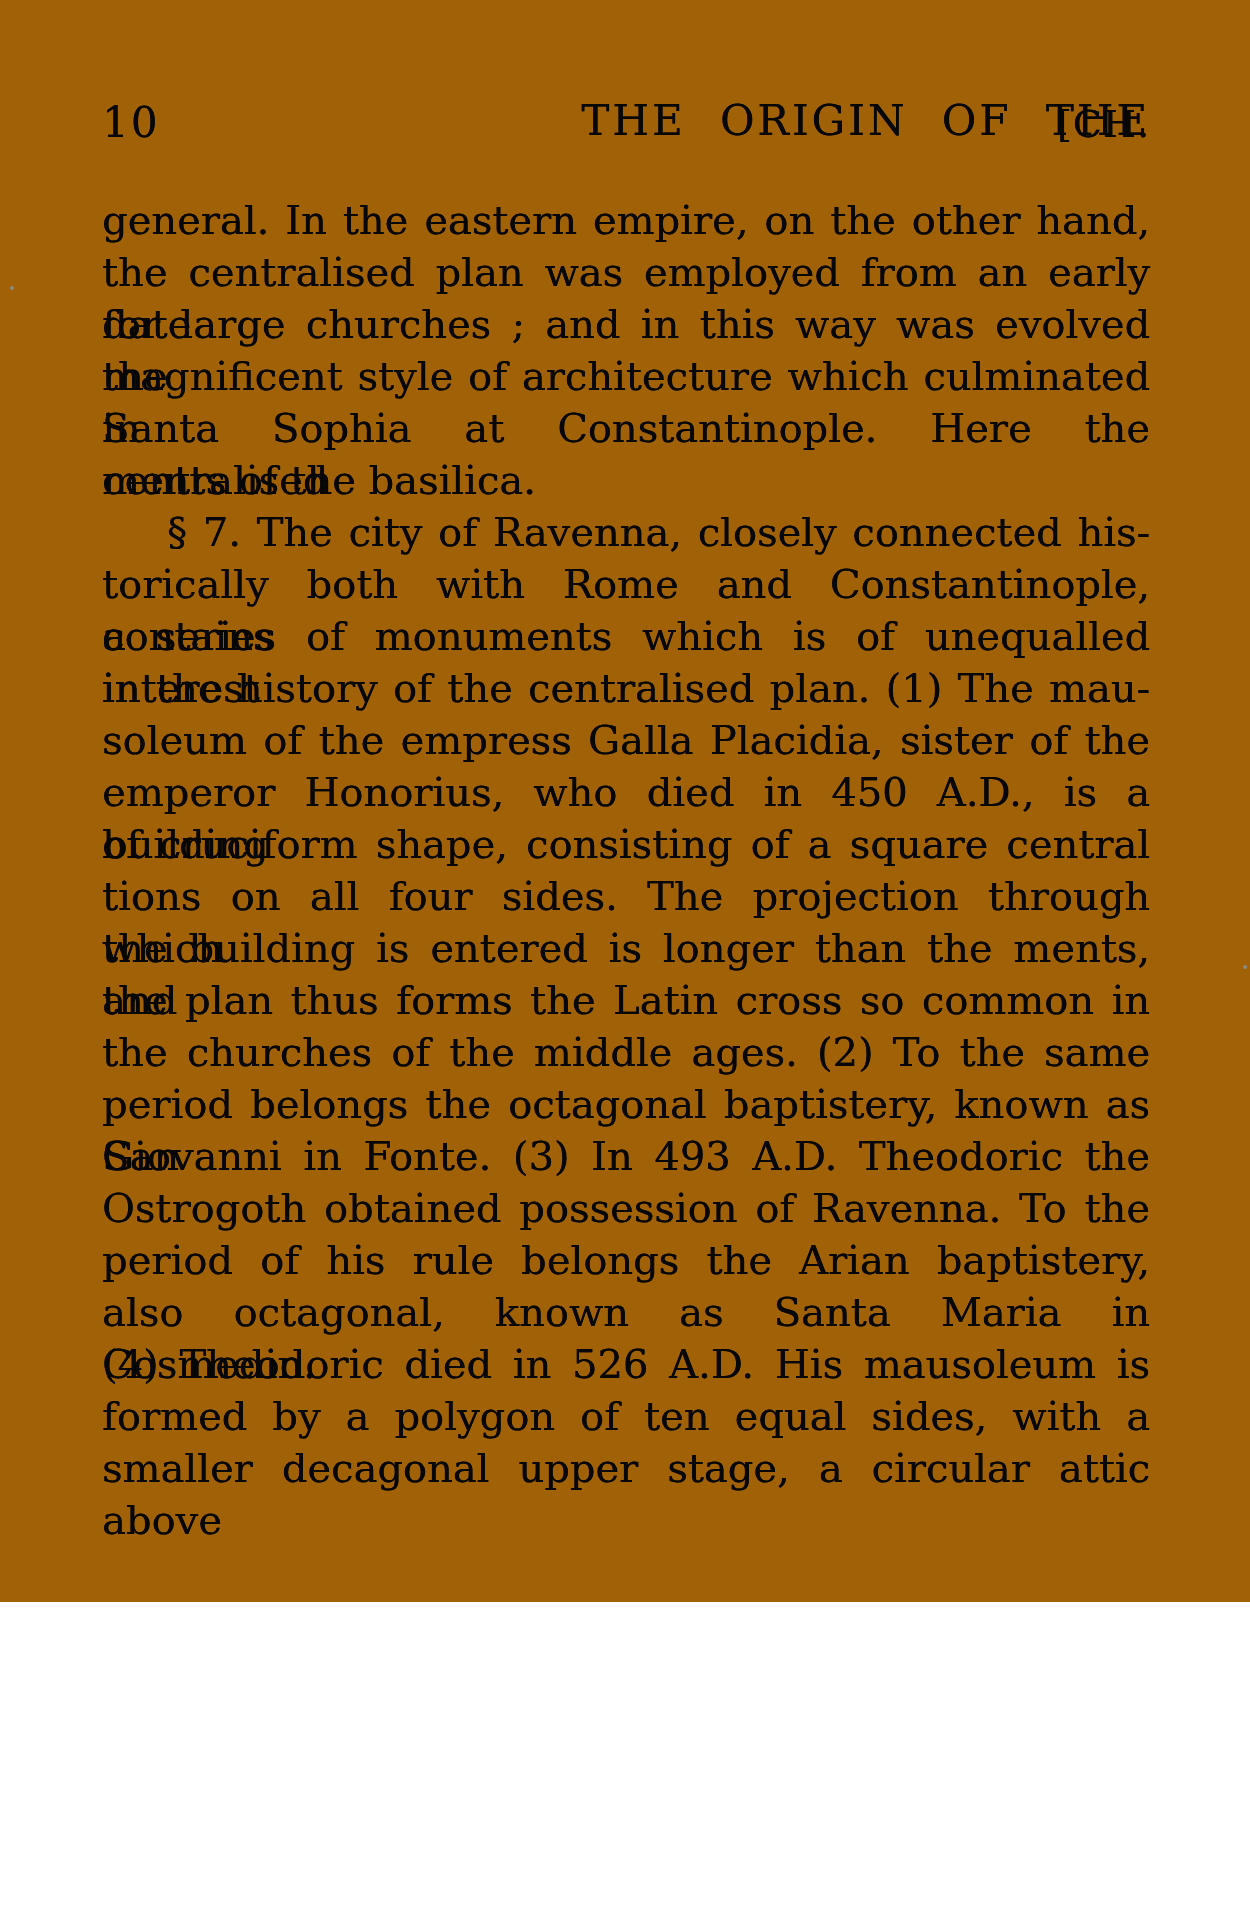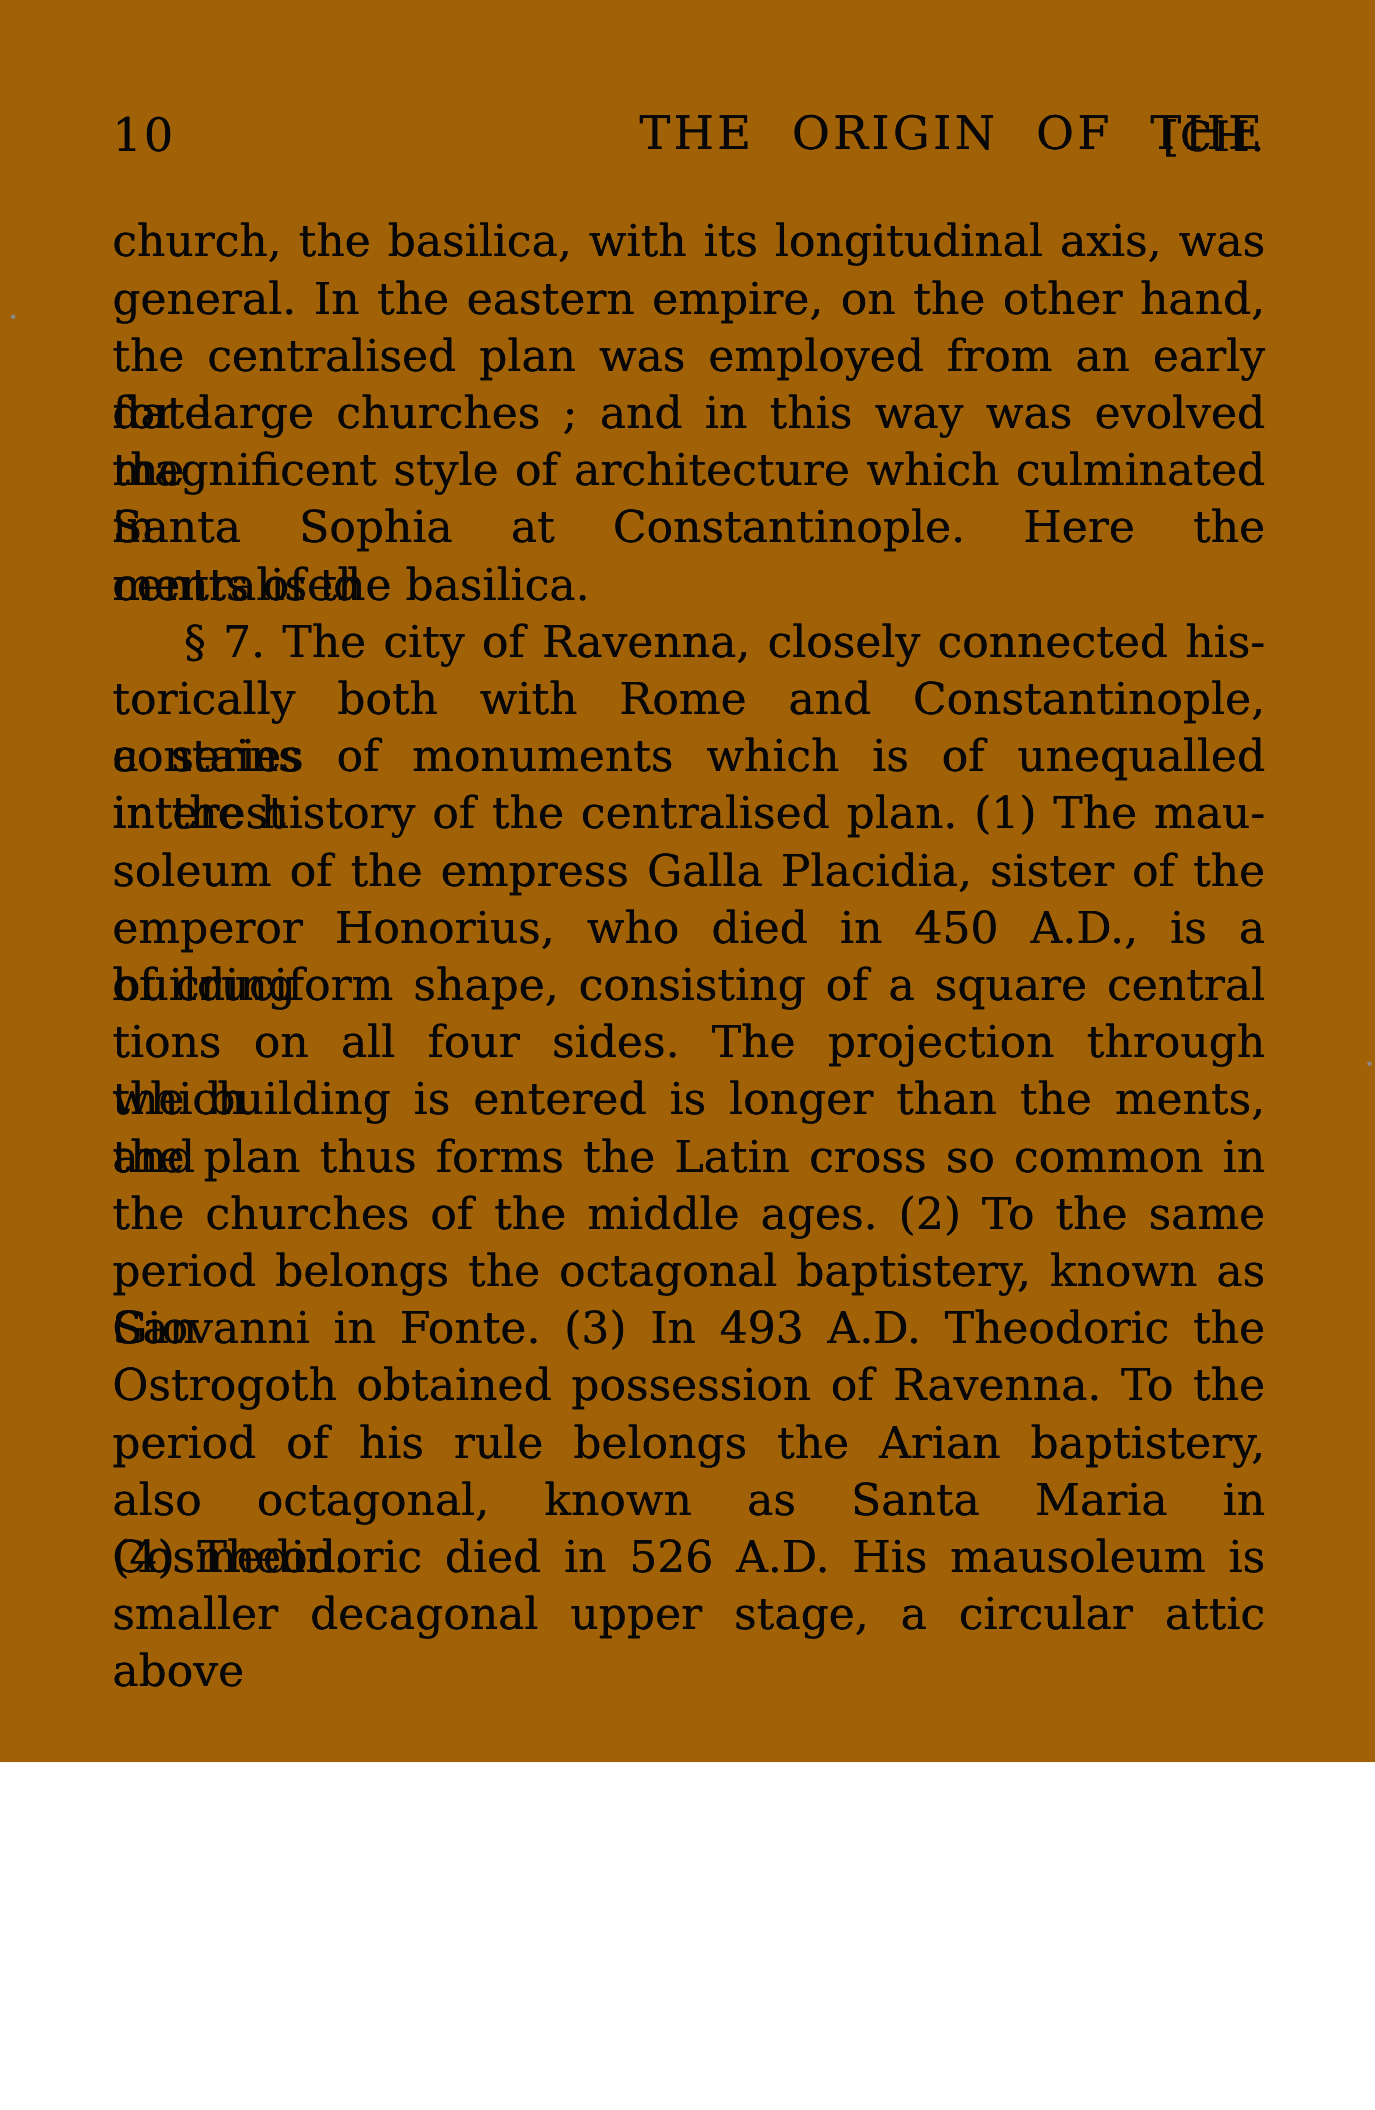--- a/index.html
+++ b/index.html
@@ -88,21 +88,20 @@
 
 <div class="page">
 
   <header class="page-header">
     <span class="page-number">10</span>
     <span class="header-title">THE ORIGIN OF THE</span>
     <span class="header-right">[CH.</span>
   </header>
 
   <main class="body-text" id="body-text">
-      <div class="line">church, the basilica, with its longitudinal axis, was</div>
       <div class="line">general.  In the eastern empire, on the other hand,</div>
       <div class="line">the centralised plan was employed from an early date</div>
       <div class="line">for large churches ; and in this way was evolved the</div>
       <div class="line">magnificent style of architecture which culminated in</div>
       <div class="line">Santa Sophia at Constantinople.  Here the centralised</div>
       <div class="line flush-left">ments of the basilica.</div>
       <div class="line indent">§ 7.  The city of Ravenna, closely connected his-</div>
       <div class="line">torically both with Rome and Constantinople, contains</div>
       <div class="line">a series of monuments which is of unequalled interest</div>
       <div class="line">in the history of the centralised plan.  (1) The mau-</div>
@@ -112,19 +111,20 @@
       <div class="line">tions on all four sides.  The projection through which</div>
       <div class="line">the building is entered is longer than the ments, and</div>
       <div class="line">the plan thus forms the Latin cross so common in</div>
       <div class="line">the churches of the middle ages.  (2) To the same</div>
       <div class="line">period belongs the octagonal baptistery, known as San</div>
       <div class="line">Giovanni in Fonte.  (3) In 493 A.D. Theodoric the</div>
       <div class="line">Ostrogoth obtained possession of Ravenna.  To the</div>
       <div class="line">period of his rule belongs the Arian baptistery,</div>
       <div class="line">also octagonal, known as Santa Maria in Cosmedin.</div>
       <div class="line">(4) Theodoric died in 526 A.D.  His mausoleum is</div>
+      <div class="line">formed by a polygon of ten equal sides, with a</div>
       <div class="line">smaller decagonal upper stage, a circular attic above</div>
     </main>
 
   <div class="speck speck-1"></div>
   <div class="speck speck-2"></div>
 
 </div>
 
 </body></html>

